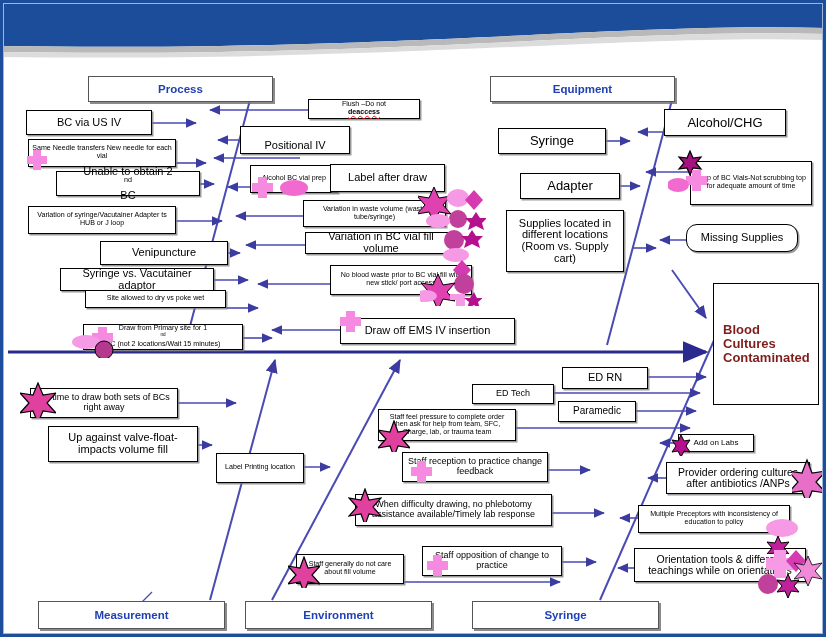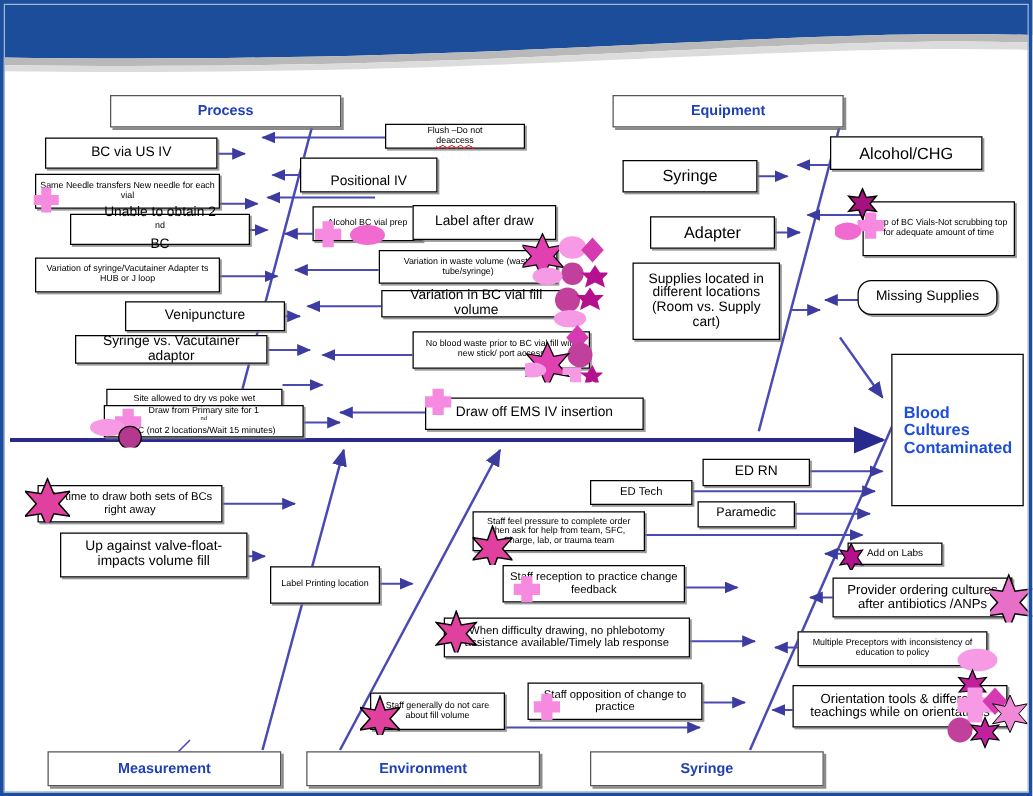--- a/index.html
+++ b/index.html
@@ -46,27 +46,27 @@
   .bx span{display:block;width:100%;}
   .sm{font-size:7.1px;}
   .md{font-size:11px;}
   .lg{font-size:13px;}
   .cat{
     color:#1f3fb5;font-weight:bold;font-size:11.5px;
     border:1px solid #555;
     box-shadow:2px 2px 0 rgba(110,110,110,.8);
   }
   .effect{
-    color:#1d4ed8;font-weight:bold;font-size:13px;
+    color:#7f1d1d;font-weight:bold;font-size:13px;
     justify-content:flex-start;text-align:left;padding-left:9px;
     box-shadow:none;border:1px solid #000;
   }
   sup{font-size:.65em;vertical-align:super;}
   .sq{ text-decoration: underline; text-decoration-style: wavy;
-       text-decoration-color:#e02020; text-decoration-thickness:1px;}
+       text-decoration-color:#e02020; text-decoration-thickness:1px;font-weight:bold;}
 
   
   .shape{position:absolute;pointer-events:none;}
 </style>
 </head>
 <body>
 
 <div id="stage">
 
   <div class="banner">
@@ -167,21 +167,21 @@
   </div>
 
   <div class="bx cat" style="left:472px;top:601px;width:187px;height:28px;">
     <span>Syringe</span>
   </div>
 
   <div class="bx effect" style="left:713px;top:283px;width:106px;height:122px;">
     <span>Blood Cultures Contaminated</span>
   </div>
 
-  <div class="bx md" style="left:36px;top:110px;width:138px;height:25px;">
+  <div class="bx md" style="left:26px;top:110px;width:126px;height:25px;">
     <span>BC via US IV</span>
   </div>
 
   <div class="bx sm" style="left:28px;top:139px;width:148px;height:28px;">
     <span>Same Needle transfers New needle for each vial</span>
   </div>
 
   <div class="bx md" style="left:56px;top:171px;width:144px;height:25px;">
     <span><span>Unable to obtain 2</span><sup>nd</sup><span> BC</span></span>
   </div>
@@ -191,21 +191,21 @@
   </div>
 
   <div class="bx md" style="left:100px;top:241px;width:128px;height:24px;">
     <span>Venipuncture</span>
   </div>
 
   <div class="bx md" style="left:60px;top:268px;width:154px;height:23px;">
     <span>Syringe vs. Vacutainer adaptor</span>
   </div>
 
-  <div class="bx sm" style="left:85px;top:311px;width:141px;height:18px;">
+  <div class="bx sm" style="left:85px;top:290px;width:141px;height:18px;">
     <span>Site allowed to dry vs poke wet</span>
   </div>
 
   <div class="bx sm" style="left:83px;top:324px;width:160px;height:26px;">
     <span><span>Draw from Primary site for 1</span><sup>nd</sup><span> BC (not 2 locations/Wait 15 minutes)</span></span>
   </div>
 
   <div class="bx sm" style="left:308px;top:99px;width:112px;height:20px;align-items:center;">
     <span>
         <span>Flush  –Do not </span>

